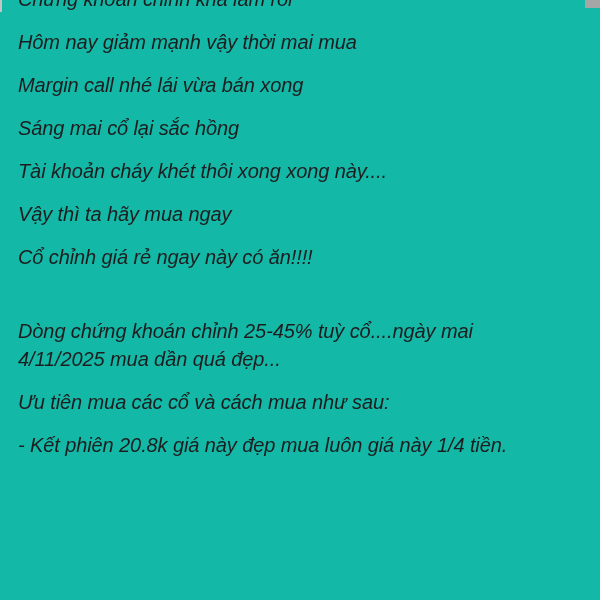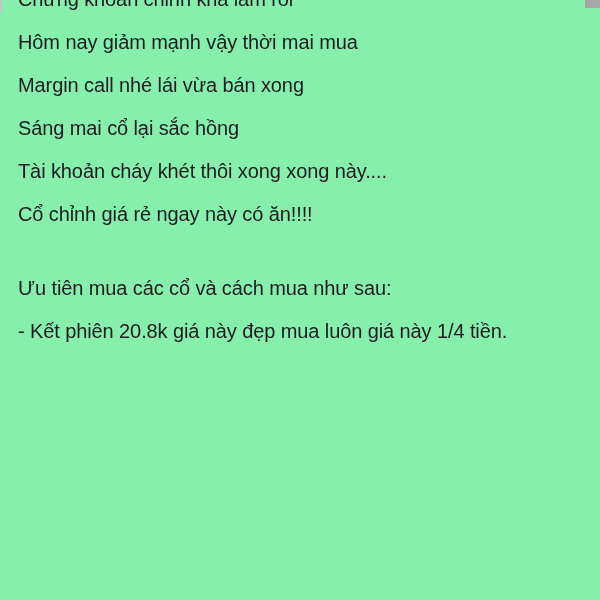--- a/index.html
+++ b/index.html
@@ -9,21 +9,22 @@
   body {
     width: 600px;
     height: 600px;
     position: relative;
     overflow: hidden;
     font-family: "Liberation Sans", sans-serif;
   }
   .page {
     position: absolute;
     inset: 0;
-    background: #86efac;
+    background: #14b8a6;
+    font-style: italic;
   }
   .text-content {
     position: absolute;
     top: -15px;
     left: 0;
     width: 600px;
     padding: 0 18px;
     box-sizing: border-box;
   }
   .para {
@@ -73,23 +74,30 @@
       <div class="para">
         <span class="line">Margin call nhé lái vừa bán xong</span>
       </div>
       <div class="para">
         <span class="line">Sáng mai cổ lại sắc hồng</span>
       </div>
       <div class="para">
         <span class="line">Tài khoản cháy khét thôi xong xong này....</span>
       </div>
       <div class="para">
+        <span class="line">Vậy thì ta hãy mua ngay</span>
+      </div>
+      <div class="para">
         <span class="line">Cổ chỉnh giá rẻ ngay này có ăn!!!!</span>
       </div>
       <div class="para spacer"></div>
+      <div class="para">
+        <span class="line">Dòng chứng khoán chỉnh 25-45% tuỳ cổ....ngày mai</span>
+        <span class="line">4/11/2025 mua dần quá đẹp...</span>
+      </div>
       <div class="para">
         <span class="line">Ưu tiên mua các cổ và cách mua như sau:</span>
       </div>
       <div class="para">
         <span class="line">- Kết phiên 20.8k giá này đẹp mua luôn giá này 1/4 tiền.</span>
       </div>
     </div>
   <div class="artifact-topleft"></div>
   <div class="artifact-topright"></div>
 </div>

